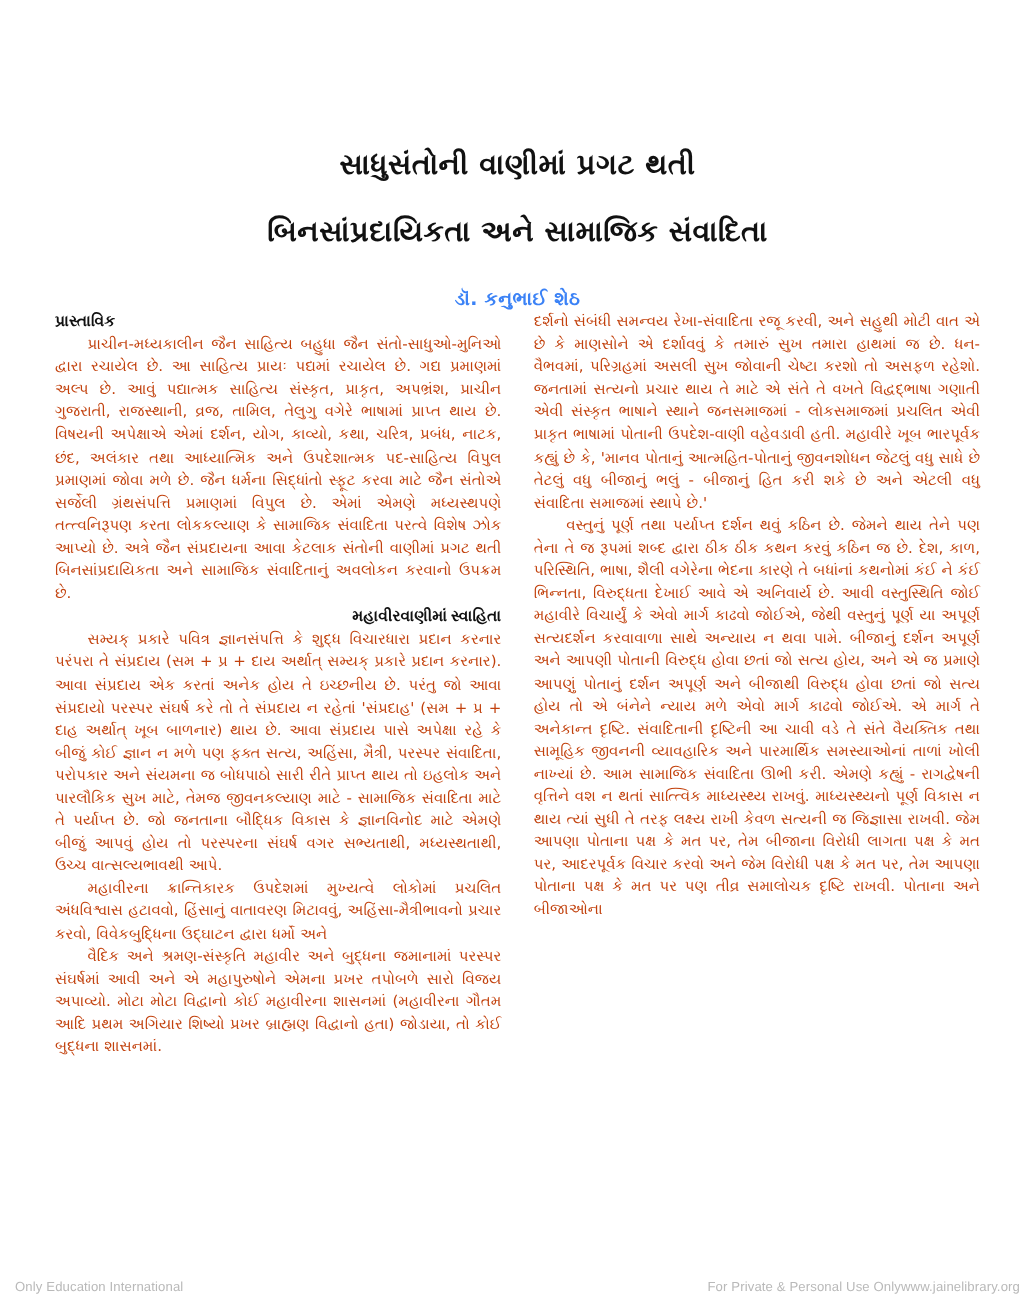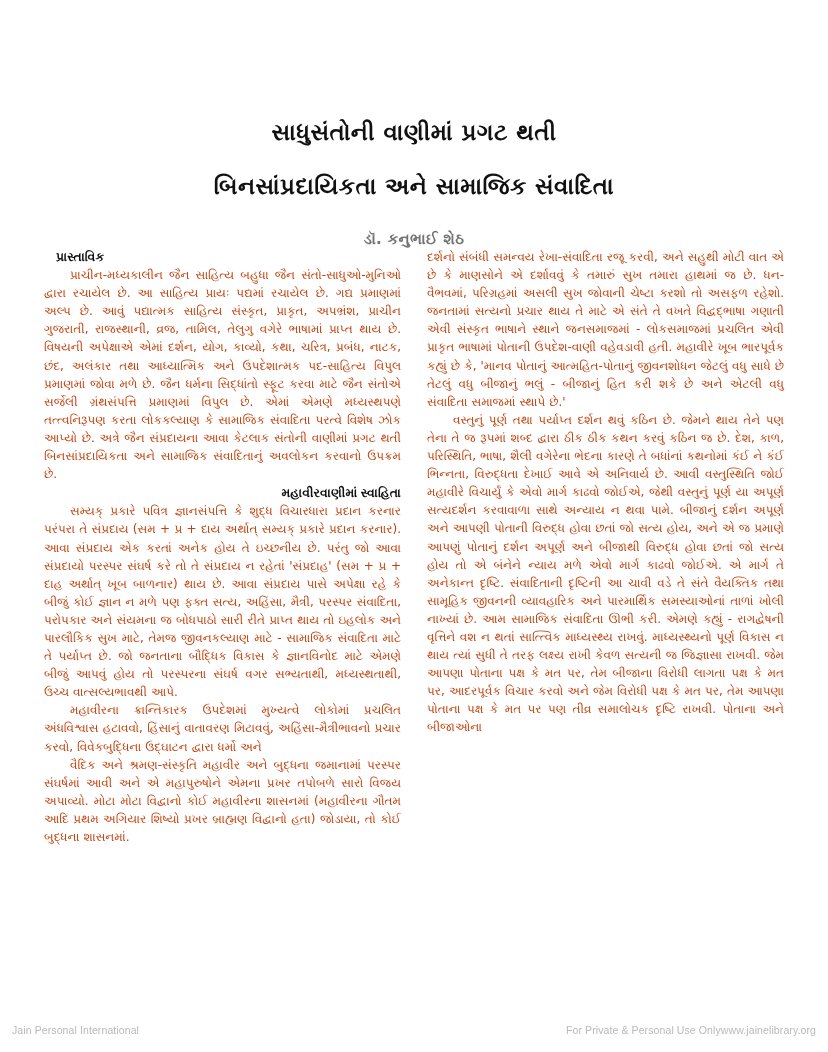--- a/index.html
+++ b/index.html
@@ -38,47 +38,47 @@
     line-height: 1.52;
     color: #111111;
     white-space: nowrap;
     margin-top: 19px;
   }
   .doc-author {
     margin-top: 26px;
     font-family: "DejaVu Sans", "Liberation Sans", sans-serif;
     font-size: 15px;
     font-weight: 700;
-    color: #737373;
+    color: #3b82f6;
     letter-spacing: 0.3px;
   }
 
   
   .columns {
     position: absolute;
     left: 44px;
     right: 44px;
     top: 248px;
     bottom: 52px;
     display: flex;
     gap: 26px;
     align-items: flex-start;
   }
   .col {
     width: 357px;
     flex: 0 0 357px;
   }
 
   .sec-heading {
-    font-family: Liberation Sans, sans-serif;
+    font-family: Liberation Serif, serif;
     font-size: 12.4px;
     font-weight: 700;
     color: #111111;
     line-height: 18.1px;
-    margin: 0 0 0 12px;
+    margin: 0 0 0 0;
     letter-spacing: 0.1px;
   }
   .sec-heading.spaced {
     margin-top: 1px;
     text-align: right;
   }
 
   p.para {
     margin: 0;
     font-family: "DejaVu Sans", "Liberation Sans", sans-serif;
@@ -136,18 +136,18 @@
     </div>
 
     <div class="col">
       <p class="para noindent">દર્શનો સંબંધી સમન્વય રેખા-સંવાદિતા રજૂ કરવી, અને સહુથી મોટી વાત એ છે કે માણસોને એ દર્શાવવું કે તમારું સુખ તમારા હાથમાં જ છે. ધન-વૈભવમાં, પરિગ્રહમાં અસલી સુખ જોવાની ચેષ્ટા કરશો તો અસફળ રહેશો. જનતામાં સત્યનો પ્રચાર થાય તે માટે એ સંતે તે વખતે વિદ્વદ્ભાષા ગણાતી એવી સંસ્કૃત ભાષાને સ્થાને જનસમાજમાં - લોકસમાજમાં પ્રચલિત એવી પ્રાકૃત ભાષામાં પોતાની ઉપદેશ-વાણી વહેવડાવી હતી. મહાવીરે ખૂબ ભારપૂર્વક કહ્યું છે કે, 'માનવ પોતાનું આત્મહિત-પોતાનું જીવનશોધન જેટલું વધુ સાધે છે તેટલું વધુ બીજાનું ભલું - બીજાનું હિત કરી શકે છે અને એટલી વધુ સંવાદિતા સમાજમાં સ્થાપે છે.'</p>
       <p class="para">વસ્તુનું પૂર્ણ તથા પર્યાપ્ત દર્શન થવું કઠિન છે. જેમને થાય તેને પણ તેના તે જ રૂપમાં શબ્દ દ્વારા ઠીક ઠીક કથન કરવું કઠિન જ છે. દેશ, કાળ, પરિસ્થિતિ, ભાષા, શૈલી વગેરેના ભેદના કારણે તે બધાંનાં કથનોમાં કંઈ ને કંઈ ભિન્નતા, વિરુદ્ધતા દેખાઈ આવે એ અનિવાર્ય છે. આવી વસ્તુસ્થિતિ જોઈ મહાવીરે વિચાર્યું કે એવો માર્ગ કાઢવો જોઈએ, જેથી વસ્તુનું પૂર્ણ યા અપૂર્ણ સત્યદર્શન કરવાવાળા સાથે અન્યાય ન થવા પામે. બીજાનું દર્શન અપૂર્ણ અને આપણી પોતાની વિરુદ્ધ હોવા છતાં જો સત્ય હોય, અને એ જ પ્રમાણે આપણું પોતાનું દર્શન અપૂર્ણ અને બીજાથી વિરુદ્ધ હોવા છતાં જો સત્ય હોય તો એ બંનેને ન્યાય મળે એવો માર્ગ કાઢવો જોઈએ. એ માર્ગ તે અનેકાન્ત દૃષ્ટિ. સંવાદિતાની દૃષ્ટિની આ ચાવી વડે તે સંતે વૈયક્તિક તથા સામૂહિક જીવનની વ્યાવહારિક અને પારમાર્થિક સમસ્યાઓનાં તાળાં ખોલી નાખ્યાં છે. આમ સામાજિક સંવાદિતા ઊભી કરી. એમણે કહ્યું - રાગદ્વેષની વૃત્તિને વશ ન થતાં સાત્ત્વિક માધ્યસ્થ્ય રાખવું. માધ્યસ્થ્યનો પૂર્ણ વિકાસ ન થાય ત્યાં સુધી તે તરફ લક્ષ્ય રાખી કેવળ સત્યની જ જિજ્ઞાસા રાખવી. જેમ આપણા પોતાના પક્ષ કે મત પર, તેમ બીજાના વિરોધી લાગતા પક્ષ કે મત પર, આદરપૂર્વક વિચાર કરવો અને જેમ વિરોધી પક્ષ કે મત પર, તેમ આપણા પોતાના પક્ષ કે મત પર પણ તીવ્ર સમાલોચક દૃષ્ટિ રાખવી. પોતાના અને બીજાઓના</p>
     </div>
 
   </div>
 
   <div class="footer">
-    <div class="footer-left">Jain Personal International</div>
+    <div class="footer-left">Only Education International</div>
     <div class="footer-center">For Private &amp; Personal Use Only</div>
     <div class="footer-right">www.jainelibrary.org</div>
   </div>
 
 </div>
 
 </body></html>

